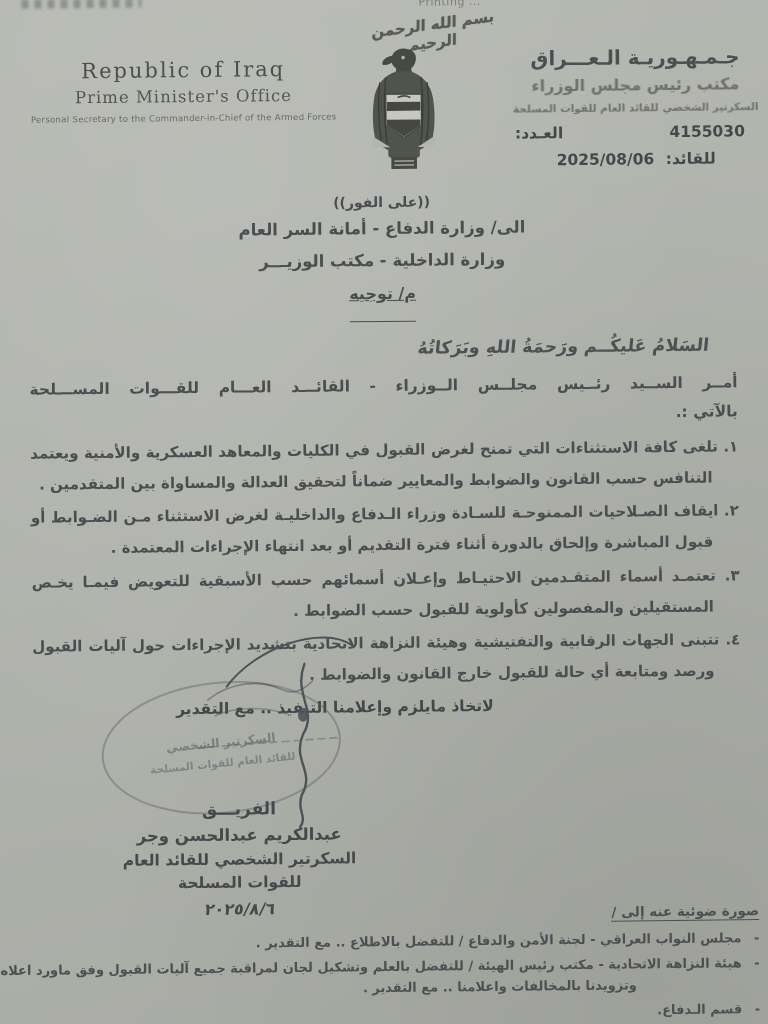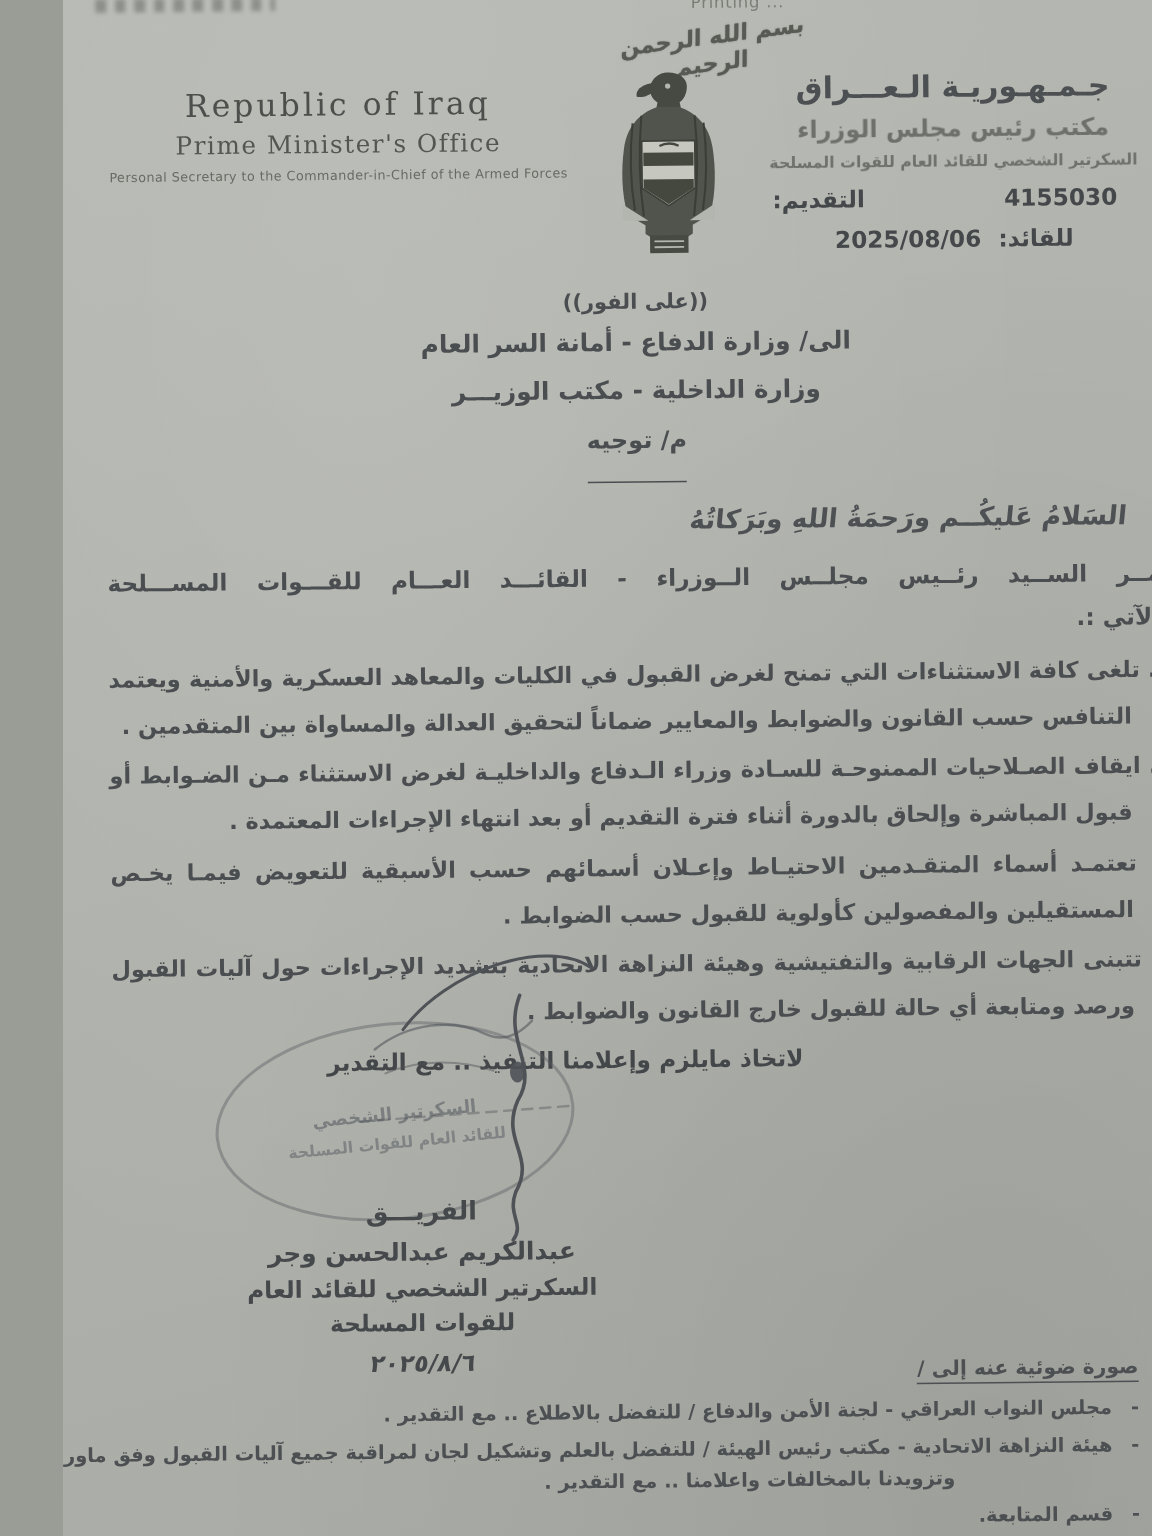--- a/index.html
+++ b/index.html
@@ -11,21 +11,20 @@
     position:relative;
   }
   .paper {
     position:absolute; inset:0;
     background-color:#b2b4ae;
     background-image:
       radial-gradient(ellipse at 28% 18%, rgba(255,255,255,.09), transparent 62%),
       radial-gradient(ellipse at 85% 95%, rgba(0,0,0,.07), transparent 60%),
       linear-gradient(165deg, rgba(255,255,255,.05), rgba(0,0,0,.05));
     overflow:hidden;
-    margin-left:42px;
   }
   .sheet { position:absolute; inset:0; transform:rotate(-0.6deg); transform-origin:50% 42%; color:#4b4e51; }
 
   
   .smudge-tl { position:absolute; left:26px; top:-4px; width:120px; height:9px;
     background:repeating-linear-gradient(90deg, rgba(60,62,58,.35) 0 7px, transparent 7px 13px);
     filter:blur(1.5px); }
   .printing-label { position:absolute; left:423px; top:-4px; font-size:11px; color:#7c7e76; letter-spacing:.5px; }
 
   
@@ -46,21 +45,21 @@
   .hdr-ar .l3 { font-size:10.5px; font-weight:bold; color:#6f726c; margin-top:7px; filter:blur(.3px); }
   .numrow { display:flex; flex-direction:row-reverse; justify-content:space-between; width:230px; margin:10px auto 0 18px; font-weight:bold; font-size:15.5px; color:#45484b; }
   .daterow { text-align:center; margin-top:9px; font-weight:bold; font-size:15.5px; color:#45484b; direction:rtl; }
 
   
   .doc-body { position:absolute; top:194px; left:30px; width:708px; direction:rtl; }
   .urgency { text-align:center; font-size:14px; font-weight:bold; }
   .to1 { text-align:center; font-size:16.5px; font-weight:bold; margin-top:9px; }
   .to2 { text-align:center; font-size:16.5px; font-weight:bold; margin-top:13px; }
   .subject { text-align:center; margin-top:14px; font-size:16px; font-weight:bold; }
-  .subject span { display:inline-block; border-bottom:1.6px solid #4b4e51; padding-bottom:18px; }
+  .subject span { display:inline-block; border-bottom:1.6px solid #4b4e51; padding-bottom:18px;text-decoration:underline; }
   .greeting { text-align:right; padding-right:28px; margin-top:16px; font-size:17.5px; font-weight:bold;
     transform:skewX(-6deg); color:#4e5154; }
   .order1 { margin-top:14px; font-size:15.5px; font-weight:bold; text-align:justify; text-align-last:justify; line-height:1.9; }
   .order2 { font-size:15.5px; font-weight:bold; text-align:right; line-height:1.9; }
   .items { margin-top:4px; }
   .item { font-size:15px; font-weight:600; line-height:2.08; text-align:justify; padding-right:26px; text-indent:-26px; margin-bottom:2px; color:#4b4e51; }
   .item .num { font-weight:bold; }
   .closing { margin-top:8px; font-size:15.5px; font-weight:bold; text-align:center; position:relative; left:-52px; color:#44474a; }
 
   
@@ -127,21 +126,21 @@
       <rect x="37" y="112" width="26" height="12" fill="#474a42"></rect>
       <line x1="40" y1="116" x2="60" y2="116" stroke="#b3b5af" stroke-width="1.2"></line>
       <line x1="40" y1="120" x2="60" y2="120" stroke="#b3b5af" stroke-width="1.2"></line>
     </svg>
 
     <div class="hdr-ar">
       <div class="l1">جـمـهـوريـة الـعـــراق</div>
       <div class="l2">مكتب رئيس مجلس الوزراء</div>
       <div class="l3">السكرتير الشخصي للقائد العام للقوات المسلحة</div>
       <div class="numrow">
-        <span>التقديم:</span>
+        <span>العـدد:</span>
         <span>4155030</span>
       </div>
       <div class="daterow">
         <span>للقائد:</span>
         <span style="direction:ltr; display:inline-block; margin-right:6px;">2025/08/06</span>
       </div>
     </div>
 
     <div class="doc-body">
       <div class="urgency">((على الفور))</div>
@@ -204,18 +203,18 @@
         <span class="dash">-</span>
         <span>مجلس النواب العراقي - لجنة الأمن والدفاع / للتفضل بالاطلاع .. مع التقدير .</span>
       </div>
       <div class="cc-item cc-long">
         <span class="dash">-</span>
         <span>هيئة النزاهة الاتحادية - مكتب رئيس الهيئة / للتفضل بالعلم وتشكيل لجان لمراقبة جميع آليات القبول وفق ماورد اعلاه</span>
       </div>
       <div class="cc-cont">وتزويدنا بالمخالفات واعلامنا .. مع التقدير .</div>
       <div class="cc-item">
         <span class="dash">-</span>
-        <span>قسم المتابعة.</span>
+        <span>قسم الـدفاع.</span>
       </div>
     </div>
 
   </div>
 </div>
 
 </body></html>

